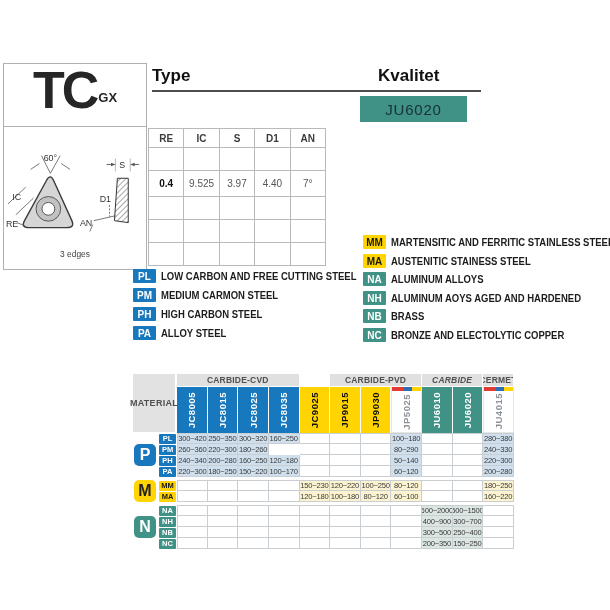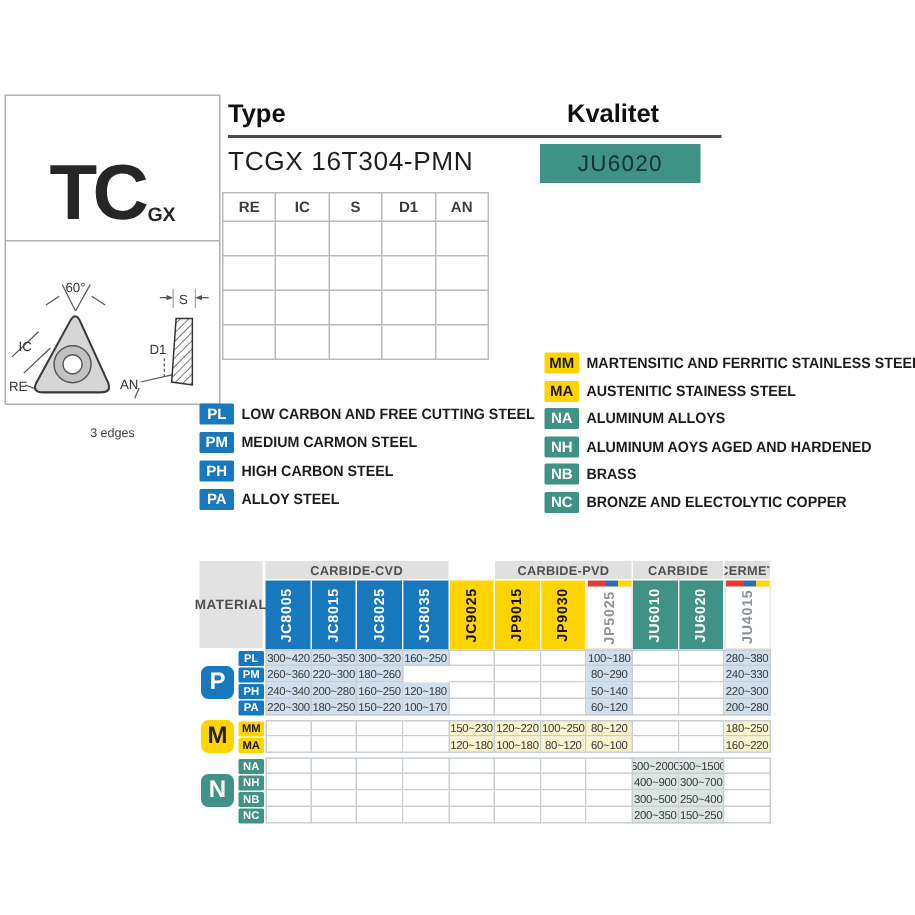--- a/index.html
+++ b/index.html
@@ -8,21 +8,21 @@
     --stripe-red:#e03c31; --stripe-blue:#2e6db4; --stripe-yellow:#ffd400;
     --band-gray:#e0e0e0; --grid-line:#c9ced2;
   }
   *{margin:0;padding:0;box-sizing:border-box;}
   html,body{background:#fff;}
   body{font-family:"Liberation Sans",sans-serif;color:#222;}
   .page{position:relative;width:610px;height:610px;background:#fff;overflow:hidden;}
 
   
   .logo-box{position:absolute;left:3px;top:63px;width:144px;height:207px;border:1px solid #b0b0b0;background:#fff;}
-  .logo-top{height:63px;border-bottom:1px solid #b0b0b0;display:flex;align-items:center;justify-content:center;margin-top:34px;}
+  .logo-top{height:63px;border-bottom:1px solid #b0b0b0;display:flex;align-items:flex-start;justify-content:center;}
   .logo-main{font-size:52px;font-weight:800;letter-spacing:-3px;color:#262626;line-height:52px;}
   .logo-sub{font-size:13px;font-weight:700;color:#262626;margin:26px 0 0 2px;}
 
   
   .type-label,.kvalitet-label{position:absolute;top:66px;font-size:17px;font-weight:700;color:#111;}
   .type-label{left:152px;}
   .kvalitet-label{left:378px;}
   .header-rule{position:absolute;left:152px;top:90px;width:329px;height:2px;background:#4d4d4d;}
   .type-value{position:absolute;left:152px;top:97px;font-size:17.5px;font-weight:400;letter-spacing:0.4px;color:#1f1f1f;}
   .kvalitet-box{position:absolute;left:360px;top:96px;width:107px;height:26px;background:var(--teal);
@@ -135,39 +135,45 @@
       <text x="77" y="100" font-size="9" fill="#333">AN</text>
       <text x="120" y="42" text-anchor="middle" font-size="9" fill="#333">S</text>
       <text x="97" y="76" font-size="9" fill="#333">D1</text>
       <text x="72" y="132" text-anchor="middle" font-size="8.5" fill="#444">3 edges</text>
     </svg>
   </div>
 
   <div class="type-label">Type</div>
   <div class="kvalitet-label">Kvalitet</div>
   <div class="header-rule"></div>
-  <div class="type-value">TCGX 16T304-PMN</div>
   <div class="kvalitet-box">JU6020</div>
 
   <table class="dim-table">
     <tbody>
         <tr>
       <th>RE</th>
       <th>IC</th>
       <th>S</th>
       <th>D1</th>
       <th>AN</th>
     </tr>
     <tr>
           <td></td>
           <td></td>
           <td></td>
           <td></td>
           <td></td>
         </tr>
+    <tr class="vals">
+      <td>0.4</td>
+      <td>9.525</td>
+      <td>3.97</td>
+      <td>4.40</td>
+      <td>7°</td>
+    </tr>
     <tr>
           <td></td>
           <td></td>
           <td></td>
           <td></td>
           <td></td>
         </tr>
     <tr>
           <td></td>
           <td></td>
@@ -225,21 +231,21 @@
   <div class="cls-row" style="left:363px;top:328px;">
     <span class="chip-lg chip-teal">NC</span>
     <span class="cls-label">BRONZE AND ELECTOLYTIC COPPER</span>
   </div>
 
   <div class="grade-table">
     <div class="gt-grid" id="gt-grid">
         <div class="gt-material" style="grid-area: 1 / 1 / 3;">MATERIAL</div>
         <div class="gt-group" style="grid-area: 1 / 2 / auto / 6;">CARBIDE-CVD</div>
         <div class="gt-group" style="grid-area: 1 / 7 / auto / 10;">CARBIDE-PVD</div>
-        <div class="gt-group" style="grid-area: 1 / 10 / auto / 12;">CARBIDE</div>
+        <div class="gt-group" style="grid-area: 1 / 10 / auto / 12; font-style: italic;">CARBIDE</div>
         <div class="gt-group" style="grid-area: 1 / 12 / auto / 13;">CERMET</div>
         <div class="gt-col blue" style="grid-area: 2 / 2;">
           <span class="vtxt">JC8005</span>
         </div>
         <div class="gt-col blue" style="grid-area: 2 / 3;">
           <span class="vtxt">JC8015</span>
         </div>
         <div class="gt-col blue" style="grid-area: 2 / 4;">
           <span class="vtxt">JC8025</span>
         </div>

